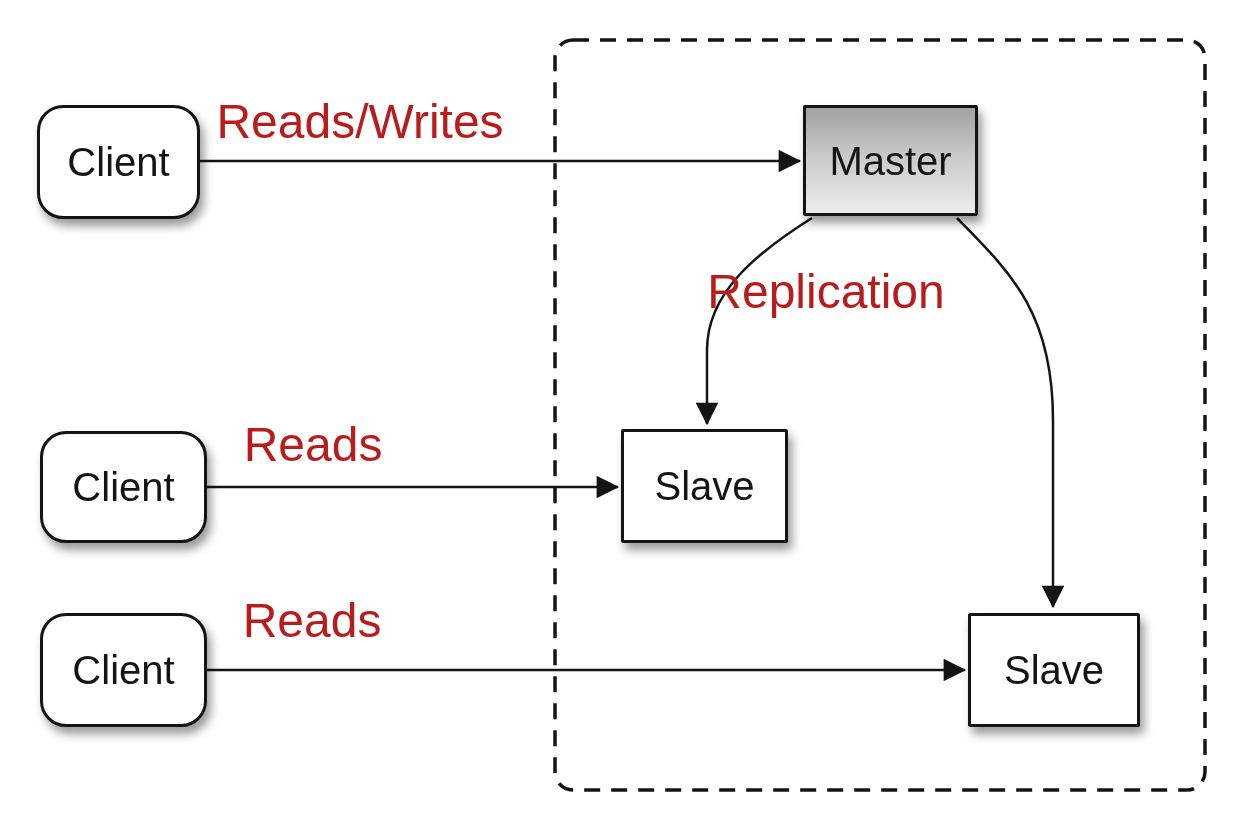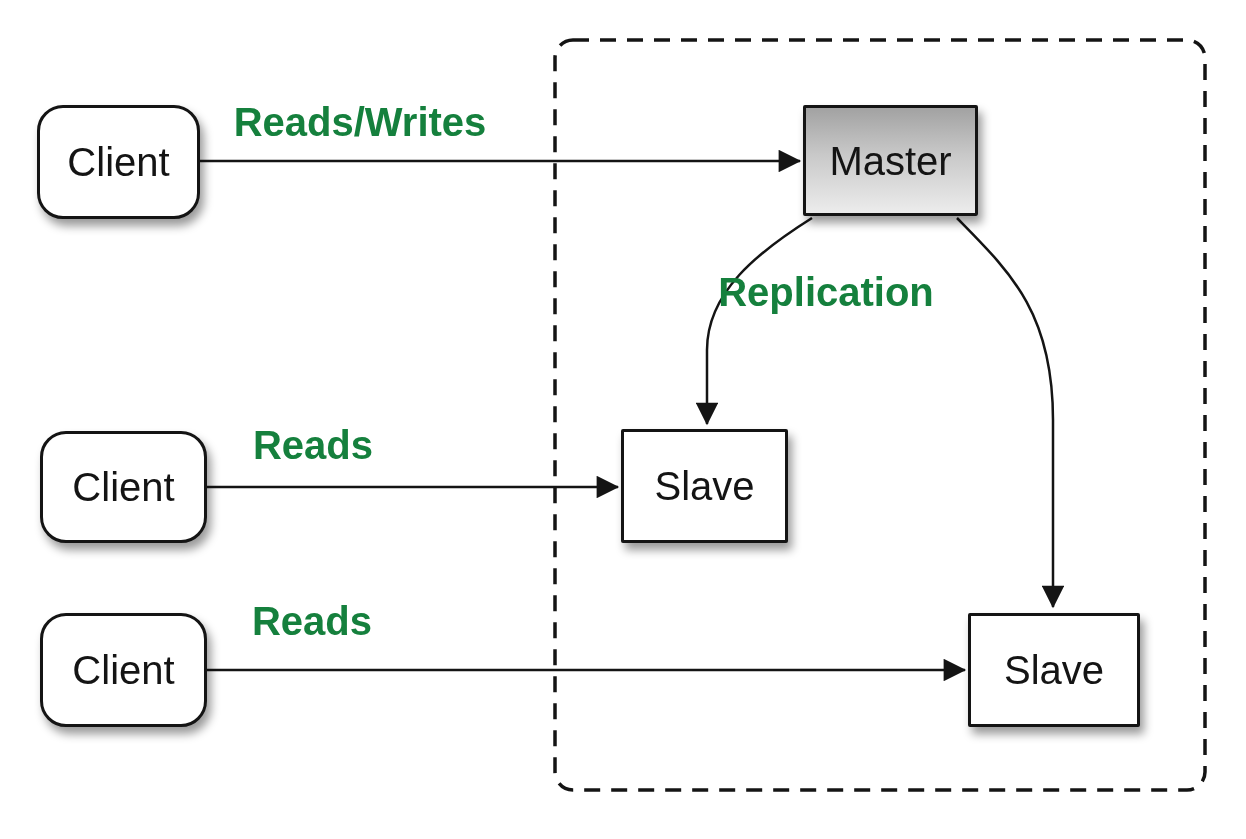--- a/index.html
+++ b/index.html
@@ -47,25 +47,24 @@
   }
   .client-1 { left: 37px;  top: 105px; width: 163px; height: 114px; }
   .client-2 { left: 40px;  top: 431px; width: 167px; height: 112px; }
   .client-3 { left: 40px;  top: 613px; width: 167px; height: 114px; }
   .master   { left: 803px; top: 105px; width: 175px; height: 111px; }
   .slave-1  { left: 621px; top: 429px; width: 167px; height: 114px; }
   .slave-2  { left: 968px; top: 613px; width: 172px; height: 114px; }
   .edge-label {
     position: absolute;
     transform: translate(-50%, -50%);
-    font-size: 40px;
+    font-size: 48px;
     line-height: 1;
     white-space: nowrap;
-    color: #15803d;
-    font-weight: bold;
+    color: #b91c1c;
   }
   .lbl-reads-writes { left: 360px; top: 122px; }
   .lbl-reads-a      { left: 313px; top: 445px; }
   .lbl-reads-b      { left: 312px; top: 621px; }
   .lbl-replication  { left: 826px; top: 292px; }
 </style>
 </head>
 <body>
 
 <div class="canvas">

